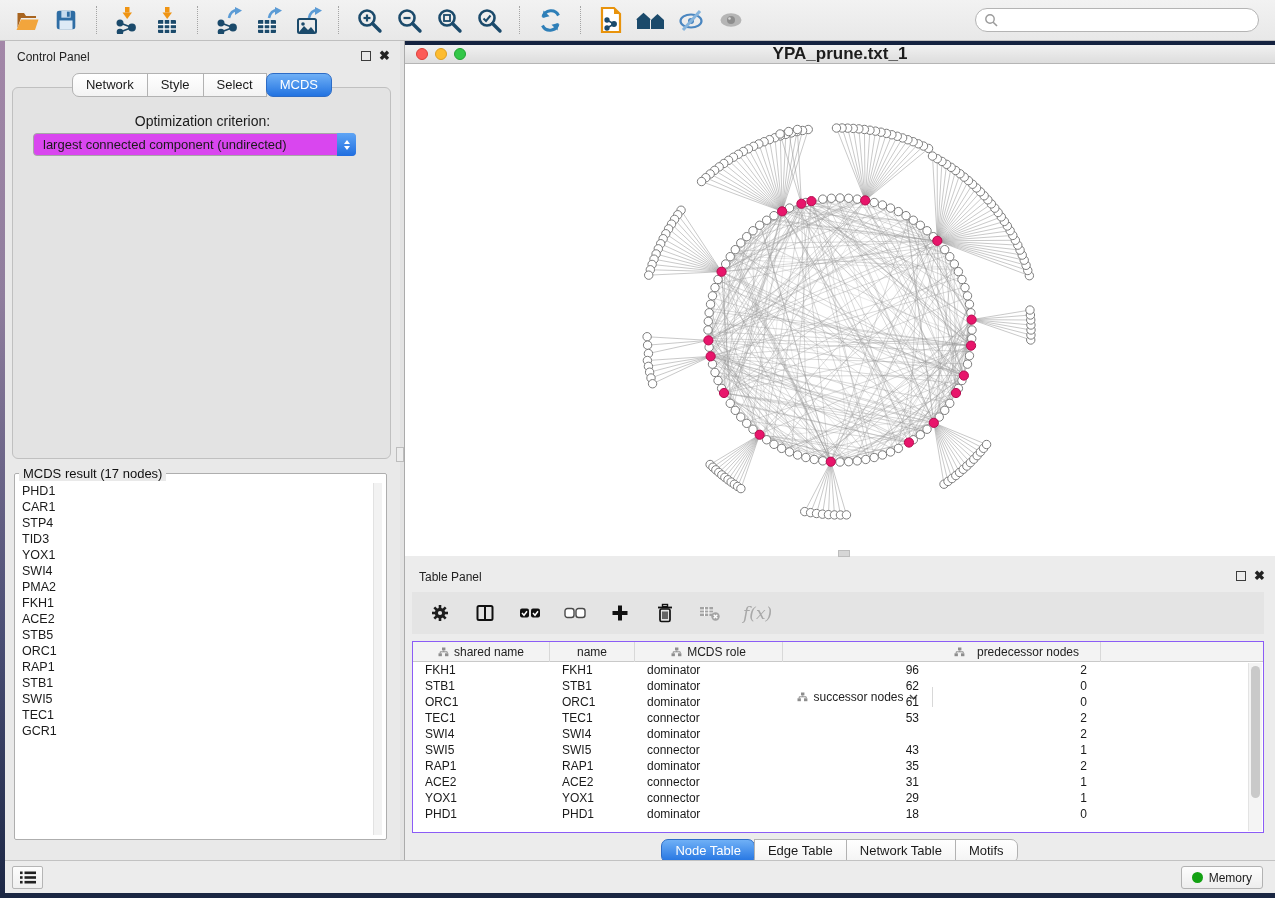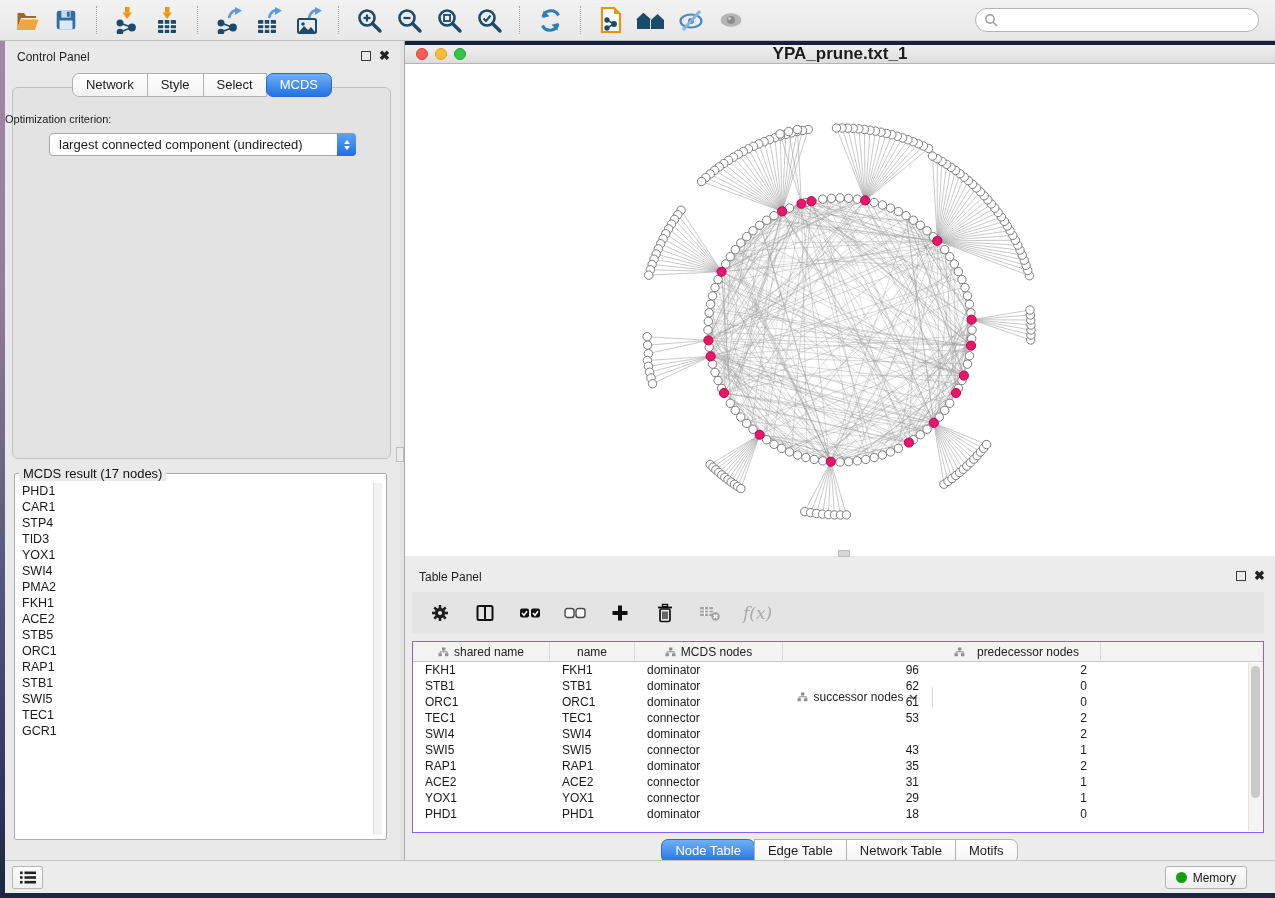--- a/index.html
+++ b/index.html
@@ -32,22 +32,22 @@
   .control-panel { position:absolute; left:5px; top:41px; width:395px; height:819px; background:#e9e9e9; }
   .cp-title { position:absolute; left:12px; top:9px; }
   .cp-box { position:absolute; left:7px; right:9px; top:46px; height:372px; background:#e3e3e3;
     border:1px solid #c0c0c0; border-radius:6px; }
   .tabs-row { position:absolute; top:32px; left:0; right:0; display:flex; justify-content:center; z-index:3; }
   .tab { padding:3px 13px 4px; font-size:13px; background:linear-gradient(#ffffff,#f3f3f3);
     border:1px solid #b2b2b2; margin-left:-1px; color:#1a1a1a; }
   .tab:first-child { border-radius:7px 0 0 7px; }
   .tab:last-child { border-radius:0 7px 7px 0; }
   .tab.sel { background:linear-gradient(#6fb0f6,#2273e1); color:#fff; border:1px solid #2d6cc6; border-radius:7px; }
-  .opt-label { position:absolute; top:72px; left:0; right:0; text-align:left; font-size:11px; }
-  .dropdown { position:absolute; top:92px; left:44px; right:44px; height:23px; background:#ffffff;
+  .opt-label { position:absolute; top:72px; left:0; right:0; text-align:center; font-size:14px; }
+  .dropdown { position:absolute; top:92px; left:28px; right:44px; height:23px; background:#d946ef;
     border:1px solid #a7a7a7; border-radius:4px; display:flex; align-items:center; }
   .dropdown .dval { flex:1; padding-left:9px; font-size:13px; white-space:nowrap; }
   .stepper { width:19px; height:23px; margin:-1px -1px -1px 0; border-radius:0 4px 4px 0;
     background:linear-gradient(#5fa5f5,#1f6ee0); display:flex; flex-direction:column; align-items:center; justify-content:center; gap:2px; }
   .stepper i { width:0; height:0; border-left:3.5px solid transparent; border-right:3.5px solid transparent; display:block; }
   .stepper .up { border-bottom:4px solid #fff; }
   .stepper .dn { border-top:4px solid #fff; }
   .btn-row { position:absolute; top:126px; left:0; right:0; display:flex; justify-content:center; gap:13px; }
   .mac-btn { height:23px; padding:0 16px; background:linear-gradient(#ffffff,#f1f1f1); border:1px solid #9d9d9d;
     border-radius:5px; font-size:13px; display:flex; align-items:center; }
@@ -93,21 +93,21 @@
   .td { font-size:12px; line-height:16px; padding-left:12px; white-space:nowrap; overflow:hidden; }
   .td.num { text-align:right; padding-right:14px; padding-left:0; }
   .tbl-scroll { position:absolute; top:21px; right:1px; bottom:1px; width:14px; background:#f4f4f4; border-left:1px solid #e3e3e3; }
   .tbl-thumb { position:absolute; left:2px; top:3px; width:9px; height:132px; background:#c9c9c9; border-radius:5px; }
   .tp-tabs { position:absolute; left:0; right:0; top:283px; display:flex; justify-content:center; }
 
   
   .statusbar { position:absolute; left:5px; top:860px; width:1270px; height:33px; background:#ececec; border-top:1px solid #c2c2c2; }
   .list-btn { position:absolute; left:7px; top:5px; width:31px; height:23px; background:linear-gradient(#fdfdfd,#efefef);
     border:1px solid #b5b5b5; border-radius:2px; display:flex; align-items:center; justify-content:center; }
-  .mem-btn { position:absolute; right:28px; top:5px; height:23px; padding:0 10px; background:linear-gradient(#fdfdfd,#ededed);
+  .mem-btn { position:absolute; right:12px; top:5px; height:23px; padding:0 10px; background:linear-gradient(#fdfdfd,#ededed);
     border:1px solid #b2b2b2; border-radius:3px; display:flex; align-items:center; gap:6px; font-size:12px; }
   .mem-dot { width:11px; height:11px; border-radius:50%; background:#13a113; }
 
   svg { display:block; }
   .orgic { flex:0 0 auto; }
 </style>
 </head>
 <body>
 
 <div class="app">
@@ -1142,21 +1142,21 @@
           <div class="th" style="width: 85px;">
             <span>name</span>
           </div>
           <div class="th" style="width: 148px;">
             <svg class="orgic" width="11" height="10" viewBox="0 0 11 10">
               <path d="M5.7 3.5v1.3M2.2 6.2V4.8h7v1.4" stroke="#8d8d8d" fill="none"></path>
               <rect x="4" y="0.5" width="3.4" height="2.9" fill="#8d8d8d"></rect>
               <rect x="0.5" y="6.3" width="3.4" height="2.9" fill="#8d8d8d"></rect>
               <rect x="7" y="6.3" width="3.4" height="2.9" fill="#8d8d8d"></rect>
             </svg>
-            <span>MCDS nodes</span>
+            <span>MCDS role</span>
           </div>
           <div class="th" style="width: 150px; margin-top: 45px;">
             <svg class="orgic" width="11" height="10" viewBox="0 0 11 10">
               <path d="M5.7 3.5v1.3M2.2 6.2V4.8h7v1.4" stroke="#8d8d8d" fill="none"></path>
               <rect x="4" y="0.5" width="3.4" height="2.9" fill="#8d8d8d"></rect>
               <rect x="0.5" y="6.3" width="3.4" height="2.9" fill="#8d8d8d"></rect>
               <rect x="7" y="6.3" width="3.4" height="2.9" fill="#8d8d8d"></rect>
             </svg>
             <span>successor nodes</span>
             <svg width="9" height="6" viewBox="0 0 9 6">

